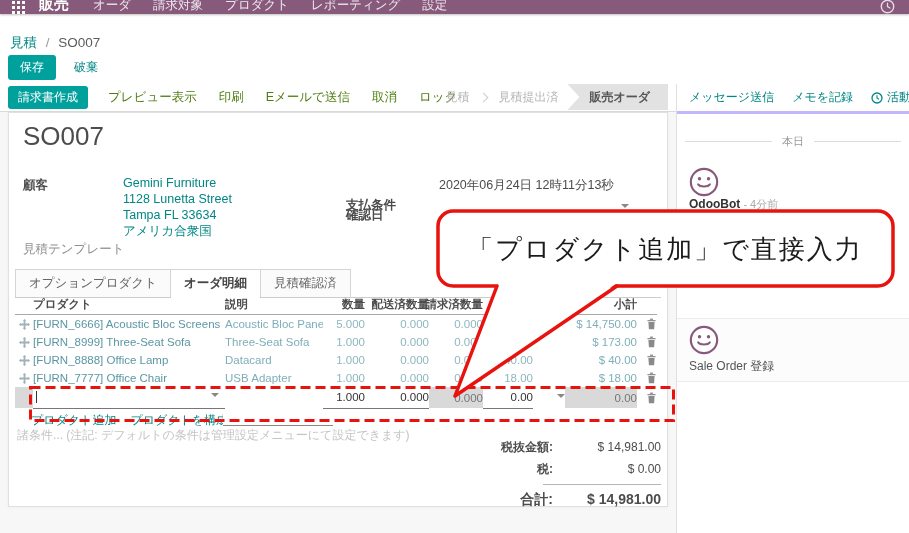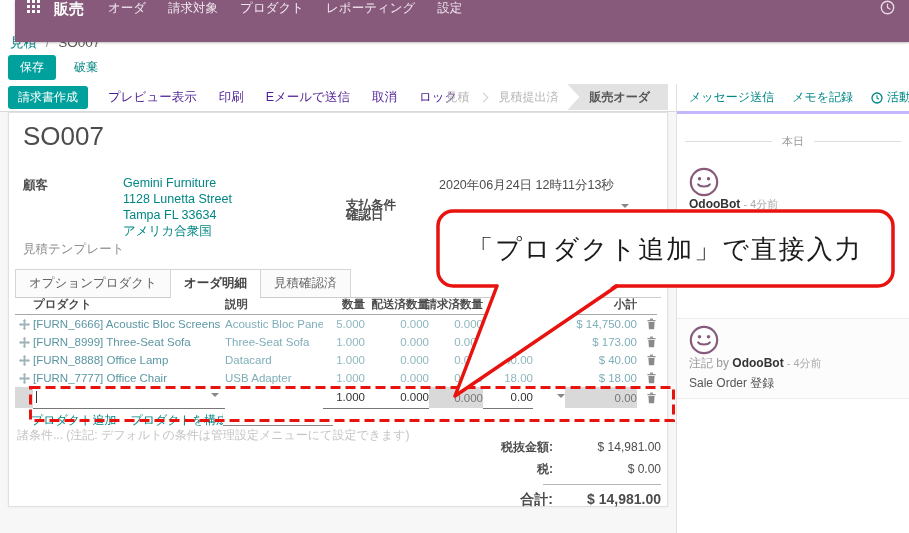--- a/index.html
+++ b/index.html
@@ -1,40 +1,40 @@
 <!DOCTYPE html>
 <html><head>
 <meta charset="utf-8">
 <style>
   html,body{margin:0;padding:0;background:#e9e9e9;}
   .page{position:relative;width:909px;height:533px;background:#fff;overflow:hidden;
         font-family:"Liberation Sans","DejaVu Sans",sans-serif;color:#4c4c4c;font-size:12px;}
   
-  .topbar{position:absolute;top:0;left:15px;right:0;height:42px;background:#875A7B;
-          display:flex;align-items:flex-start;color:#efe3ec;box-shadow:0 1px 2px rgba(0,0,0,.25);z-index:5;}
+  .topbar{position:absolute;top:0;left:0;right:0;height:14px;background:#875A7B;
+          display:flex;align-items:flex-end;color:#efe3ec;box-shadow:0 1px 2px rgba(0,0,0,.25);z-index:5;}
   .apps{margin-left:12px;display:flex;align-items:center;cursor:pointer;}
   .appname{font-size:15px;font-weight:bold;color:#fff;margin:0 24px 0 14px;cursor:pointer;}
   .topnav{display:flex;gap:22px;font-size:12.5px;}
   .topnav-item{cursor:pointer;color:#f0e5ef;}
   .tb-right{margin-left:auto;margin-right:14px;display:flex;align-items:center;cursor:pointer;}
   
   .crumb{position:absolute;top:34px;left:10px;font-size:13.5px;}
   .crumb-parent{color:#008784;cursor:pointer;text-decoration:none;}
   .crumb-sep{color:#999;margin:0 5px;}
   .crumb-cur{color:#5c5c5c;}
   .saverow{position:absolute;top:55px;left:8px;display:flex;align-items:center;gap:18px;}
   .btn-primary{background:#00A09D;color:#fff;font-size:12px;border:none;border-radius:3px;
                padding:4px 12px;cursor:pointer;font-family:inherit;}
   .btn-link{color:#008784;font-size:12px;cursor:pointer;}
   
   .actionbar{position:absolute;top:84px;left:0;width:676px;height:27px;background:#fff;
              border-bottom:1px solid #d9d9d9;display:flex;align-items:center;z-index:2;}
   .actionbar .btn-primary{margin-left:8px;padding:3px 10px;}
   .action-links{display:flex;gap:22px;margin-left:20px;font-size:12.5px;}
-  .action-link{color:#4c1d95;cursor:pointer;white-space:nowrap;}
+  .action-link{color:#4d7c0f;cursor:pointer;white-space:nowrap;}
   .steps{position:absolute;right:8px;top:0;bottom:1px;display:flex;align-items:center;}
   .step{font-size:12px;color:#b5b5b5;padding:0 9px;cursor:pointer;white-space:nowrap;}
   .step.active{background:#e2e2e2;color:#555;font-weight:bold;height:100%;display:flex;align-items:center;
                padding:0 18px 0 22px;clip-path:polygon(0 0,100% 0,100% 100%,0 100%,12px 50%);}
   .step-sep{width:6px;height:6px;border-top:1px solid #ccc;border-right:1px solid #ccc;
             transform:rotate(45deg);margin:0 2px;}
   
   .workspace{position:absolute;left:0;top:111px;width:676px;bottom:0;background:#f7f7f7;}
   .sheet{position:absolute;left:8px;top:112px;width:658px;height:393px;background:#fff;
          border:1px solid #e0e0e0;box-shadow:0 0 3px rgba(0,0,0,.05);z-index:1;}
@@ -384,21 +384,20 @@
         </div>
         <div class="msg1-gap"></div>
         <div class="msg note">
           <svg class="avatar" width="30" height="30" viewBox="0 0 28 28">
             <circle cx="14" cy="14" r="12.3" fill="#fff" stroke="#875A7B" stroke-width="2"></circle>
             <circle cx="9.8" cy="11" r="1.6" fill="#875A7B"></circle>
             <circle cx="18.2" cy="11" r="1.6" fill="#875A7B"></circle>
             <path d="M8.5 16.2c1.8 2.6 9.2 2.6 11 0" fill="none" stroke="#875A7B" stroke-width="1.8" stroke-linecap="round"></path>
           </svg>
           <div>
-            <div class="msg-head"><span>注記 by </span><span class="msg-author">OdooBot</span><span class="msg-time"> - 4分前</span></div>
             <div class="msg-body">Sale Order 登録</div>
           </div>
         </div>
       </div>
   </aside>
 
   <svg class="overlay" width="909" height="533" viewBox="0 0 909 533">
     <rect class="dashedbox" x="30.5" y="387.5" width="643" height="33"></rect>
     <rect class="bubble" x="438" y="211" width="455" height="75" rx="15"></rect>
     <polygon class="tailfill" points="497,283 617,283 455,397"></polygon>

